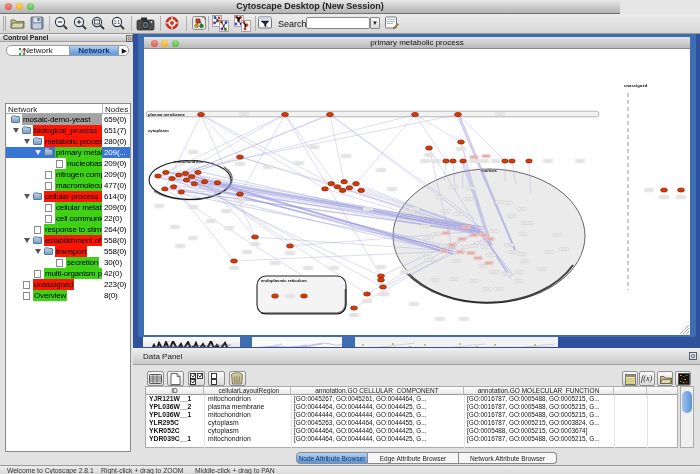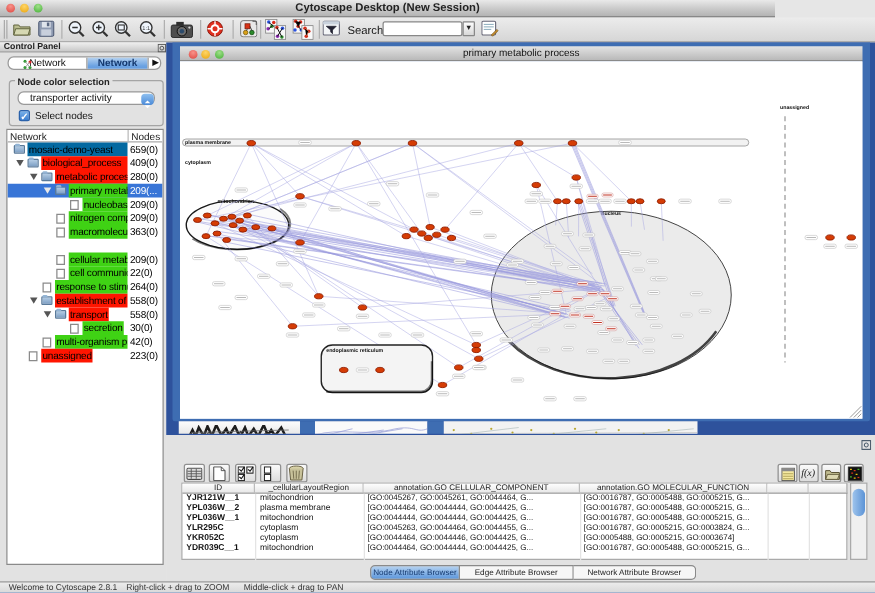--- a/index.html
+++ b/index.html
@@ -194,48 +194,36 @@
       <div class="tabmos">Network</div>
       <div class="tabarr">▶</div>
     </div>
 <svg class="abs" style="left:18px;top:13px" width="8" height="9" viewBox="0 0 8 9">
       <circle cx="2" cy="2" r="1.2" fill="#2a9a2a"></circle>
       <circle cx="6" cy="2.5" r="1.2" fill="#d22"></circle>
       <circle cx="2" cy="7" r="1.2" fill="#2a9a2a"></circle>
       <circle cx="6" cy="7" r="1.2" fill="#2a9a2a"></circle>
       <path d="M2 2 L6 7 M6 2.5 L2 7" stroke="#888" stroke-width="0.6"></path>
     </svg>
-<div class="abs gbox">
-      <span class="lg">Node color selection</span>
-<div class="dd">
-        <span>transporter activity</span>
-        <div class="ddbtn"><svg width="10" height="9" viewBox="0 0 10 9">
-            <path d="M5 1.4 L7.2 3.6 L2.8 3.6 Z" fill="#fff"></path>
-            <path d="M5 7.6 L7.2 5.4 L2.8 5.4 Z" fill="#fff"></path>
-          </svg></div>
-      </div>
-<div class="cb">✓</div>
-      <div class="cbl">Select nodes</div>
-</div>
 <div class="abs tree">
 <div class="trhead">
         <span style="position:absolute;left:2px;top:1px">Network</span>
         <span style="position:absolute;left:99px;top:1px">Nodes</span>
         <div style="position:absolute;left:96px;top:0;width:1px;height:10px;background:#bbb"></div>
       </div>
 <div class="trow" style="top:10px;">
 <div class="fold" style="left:5px"></div>
-<span class="hl" style="left:16px;background:#0369a1;width:80px">mosaic-demo-yeast</span>
+<span class="hl" style="left:16px;background:#a3a3a3;width:80px">mosaic-demo-yeast</span>
 <span class="num" style="color:#000">659(0)</span>
 </div>
 <div class="trow" style="top:21px;padding-left:32px;">
 <div class="arr" style="left:7px;"></div>
 <div class="fold" style="left:16px"></div>
 <span class="hl" style="left:27px;background:#ff1500;width:69px">biological_process</span>
-<span class="num" style="color:#000">409(0)</span>
+<span class="num" style="color:#000">651(7)</span>
 </div>
 <div class="trow" style="top:32px;">
 <div class="arr" style="left:18px;"></div>
 <div class="fold" style="left:27px"></div>
 <span class="hl" style="left:38px;background:#ff1500;width:58px">metabolic process</span>
 <span class="num" style="color:#000">280(0)</span>
 </div>
 <div class="trow" style="top:43px;background:#3875d7;color:#fff;">
 <div class="arr" style="left:29px;border-top-color:#e8e8e8;"></div>
 <div class="fold" style="left:38px"></div>
@@ -248,21 +236,27 @@
 <span class="num" style="color:#000">209(0)</span>
 </div>
 <div class="trow" style="top:65px;">
 <div class="doc" style="left:39px"></div>
 <span class="hl" style="left:49px;background:#3fd214;width:47px">nitrogen compo</span>
 <span class="num" style="color:#000">209(0)</span>
 </div>
 <div class="trow" style="top:76px;">
 <div class="doc" style="left:39px"></div>
 <span class="hl" style="left:49px;background:#3fd214;width:47px">macromolecule</span>
-<span class="num" style="color:#000">363(0)</span>
+<span class="num" style="color:#000">477(0)</span>
+</div>
+<div class="trow" style="top:87px;">
+<div class="arr" style="left:18px;"></div>
+<div class="fold" style="left:27px"></div>
+<span class="hl" style="left:38px;background:#ff1500;width:58px">cellular process</span>
+<span class="num" style="color:#000">614(0)</span>
 </div>
 <div class="trow" style="top:98px;">
 <div class="doc" style="left:39px"></div>
 <span class="hl" style="left:49px;background:#3fd214;width:47px">cellular metabo</span>
 <span class="num" style="color:#000">209(0)</span>
 </div>
 <div class="trow" style="top:109px;">
 <div class="doc" style="left:39px"></div>
 <span class="hl" style="left:49px;background:#3fd214;width:47px">cell communicat</span>
 <span class="num" style="color:#000">22(0)</span>
@@ -291,20 +285,25 @@
 </div>
 <div class="trow" style="top:164px;">
 <div class="doc" style="left:28px"></div>
 <span class="hl" style="left:38px;background:#3fd214;width:58px">multi-organism pro</span>
 <span class="num" style="color:#000">42(0)</span>
 </div>
 <div class="trow" style="top:175px;">
 <div class="doc" style="left:17px"></div>
 <span class="hl" style="left:27px;background:#ff1500;max-width:69px">unassigned</span>
 <span class="num" style="color:#000">223(0)</span>
+</div>
+<div class="trow" style="top:186px;">
+<div class="doc" style="left:17px"></div>
+<span class="hl" style="left:27px;background:#3fd214;max-width:69px">Overview</span>
+<span class="num" style="color:#000">8(0)</span>
 </div>
 </div>
 </div>
 <div class="abs desk">
 <div class="win">
 <div class="wtitle">primary metabolic process</div>
 <div style="position:absolute;left:12.5px;top:5.5px;width:7px;height:7px;border-radius:50%;background:radial-gradient(circle at 50% 30%,#f9928a,#dd4640)"></div>
 <div style="position:absolute;left:23.0px;top:5.5px;width:7px;height:7px;border-radius:50%;background:radial-gradient(circle at 50% 30%,#ffd567,#e9a50e)"></div>
 <div style="position:absolute;left:33.5px;top:5.5px;width:7px;height:7px;border-radius:50%;background:radial-gradient(circle at 50% 30%,#a0e08a,#44b035)"></div>
 <div class="wcanvas">
@@ -716,20 +715,23 @@
           <circle cx="105" cy="3" r="0.9"></circle>
           <circle cx="122" cy="6" r="0.9"></circle>
           <circle cx="140" cy="4" r="0.9"></circle>
           <circle cx="160" cy="7" r="0.9"></circle>
           <circle cx="180" cy="4" r="0.9"></circle>
         </g>
         <path d="M10 8 L60 2 M80 8 L130 3 M150 8 L200 3" stroke="#9aa" stroke-width="0.4"></path>
       </svg></div>
 </div>
 <div class="abs dp">
+<div class="dphead">
+      <span>Data Panel</span>
+    </div>
 <svg class="abs" style="left:556px;top:4px" width="8" height="8" viewBox="0 0 8 8">
       <rect x="0.5" y="0.5" width="7" height="7" fill="none" stroke="#456" stroke-width="0.9"></rect>
       <circle cx="4" cy="4" r="1.6" fill="none" stroke="#456" stroke-width="0.8"></circle>
     </svg>
 <div class="dbtn" style="left:14px"></div>
 <div class="dbtn" style="left:34px"></div>
 <div class="dbtn" style="left:55px"></div>
 <div class="dbtn" style="left:75px"></div>
 <div class="dbtn" style="left:96px"></div>
 <svg class="abs" style="left:16px;top:26px" width="13" height="11" viewBox="0 0 13 11">

